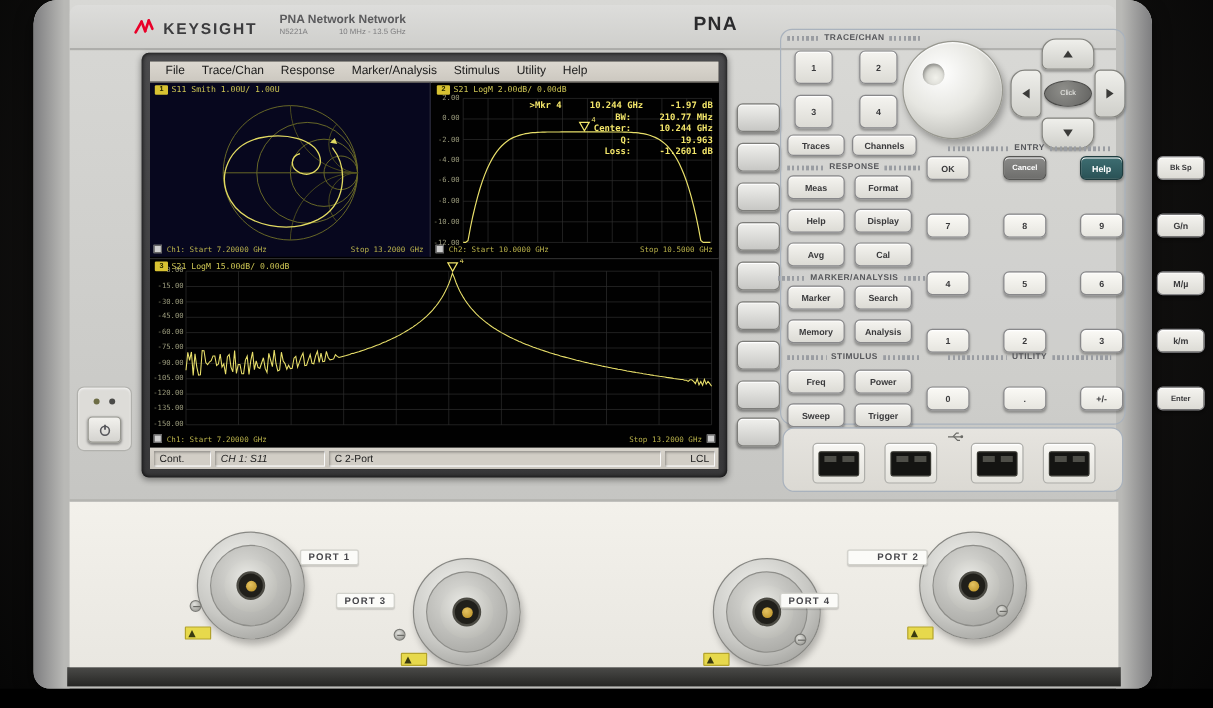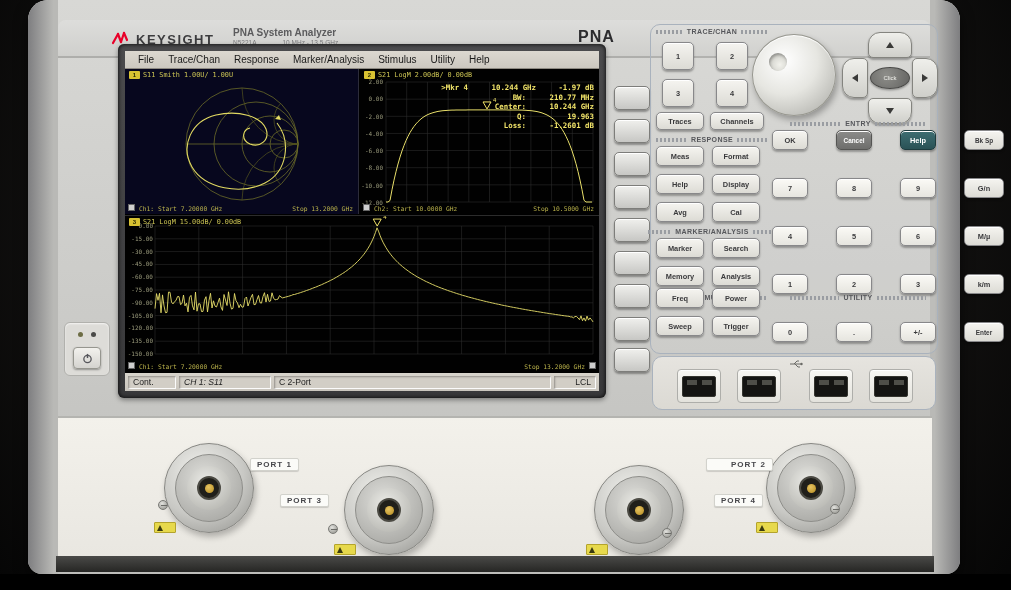--- a/index.html
+++ b/index.html
@@ -8,21 +8,21 @@
   .base-strip{position:absolute;left:0;bottom:0;width:1011px;height:16px;background:#000;}
 
   
   .chassis{position:absolute;left:28px;top:0;width:932px;height:574px;border-radius:20px 20px 14px 14px;background:linear-gradient(180deg,#d8d8d5 0%,#cbcbc8 55%,#bdbdba 100%);box-shadow:0 6px 14px rgba(0,0,0,.6);}
   .bumper{position:absolute;top:0;width:30px;height:574px;}
   .bumper.left{left:28px;border-radius:20px 0 0 14px;background:linear-gradient(90deg,#7e7e80,#b9b9b6 85%);}
   .bumper.right{left:930px;border-radius:0 20px 14px 0;background:linear-gradient(270deg,#7e7e80,#b9b9b6 85%);}
   .chassis-base{position:absolute;left:56px;top:556px;width:878px;height:16px;background:linear-gradient(180deg,#4a4a48,#262624);}
 
   
-  .header-strip{position:absolute;left:58px;top:20px;width:872px;height:38px;background:linear-gradient(180deg,#dddddb,#cfcfcc);border-bottom:2px solid #aeaeab;border-radius:8px 8px 0 0;padding-left:14px;}
+  .header-strip{position:absolute;left:58px;top:4px;width:872px;height:38px;background:linear-gradient(180deg,#dddddb,#cfcfcc);border-bottom:2px solid #aeaeab;border-radius:8px 8px 0 0;padding-left:14px;}
   .brand{position:absolute;left:52px;top:9px;display:flex;align-items:center;gap:6px;}
   .brand-name{font-size:13px;font-weight:bold;letter-spacing:1.5px;color:#3c3c3e;}
   .product{position:absolute;left:175px;top:7px;}
   .product-name{font-size:10px;font-weight:bold;color:#5b5b5d;}
   .product-sub{font-size:6.5px;color:#7c7c7e;margin-top:1px;display:flex;gap:26px;}
   .pna-badge{position:absolute;left:520px;top:8px;font-size:16px;font-weight:bold;letter-spacing:1px;color:#2b2b2d;}
 
   
   .power-mod{position:absolute;left:64px;top:322px;width:46px;height:54px;background:#dddcd8;border:1px solid #b1b1ad;border-radius:6px;box-shadow:inset 0 1px 2px rgba(255,255,255,.7);}
   .led{position:absolute;top:9px;width:5px;height:5px;border-radius:50%;}
@@ -66,21 +66,21 @@
   .sec-hdr{position:absolute;display:flex;align-items:center;gap:4px;font-size:7px;font-weight:bold;color:#56575b;letter-spacing:.4px;justify-content:center;}
   .sec-hdr .hash{height:4px;flex:1;background:repeating-linear-gradient(90deg,#9a9da2 0 2px,transparent 2px 4px);}
   
   .btn-grid{position:absolute;display:grid;}
   .g-tracechan{left:662px;top:42px;grid-template-columns:32px 32px;grid-auto-rows:28px;column-gap:22px;row-gap:9px;}
   .g-tracechan button{border-radius:50%;background:radial-gradient(circle at 35% 30%,#6e6e6c,#3c3c3a);color:#e4e4e2;border:1px solid #2c2c2a;font-size:8.5px;box-shadow:0 2px 2px rgba(0,0,0,.4);}
   .g-tcpills{left:656px;top:112px;grid-template-columns:48px 54px;grid-auto-rows:18px;column-gap:6px;}
   .g-tcpills button{border-radius:5px;background:linear-gradient(180deg,#5a5a58,#403f3d);color:#eceae6;border:1px solid #2e2e2c;font-size:6.8px;box-shadow:0 1.5px 2px rgba(0,0,0,.4);}
   .g-response{left:656px;top:146px;grid-template-columns:48px 48px;grid-auto-rows:20px;column-gap:8px;row-gap:8px;}
   .g-marker{left:656px;top:238px;grid-template-columns:48px 48px;grid-auto-rows:20px;column-gap:8px;row-gap:8px;}
-  .g-stimulus{left:656px;top:288px;grid-template-columns:48px 48px;grid-auto-rows:20px;column-gap:8px;row-gap:8px;}
+  .g-stimulus{left:656px;top:308px;grid-template-columns:48px 48px;grid-auto-rows:20px;column-gap:8px;row-gap:8px;}
   .g-utility{left:774px;top:304px;grid-template-columns:48px 48px 48px;grid-auto-rows:20px;column-gap:8px;row-gap:8px;}
   .g-entry{left:772px;top:130px;grid-template-columns:36px 36px 36px 40px;grid-auto-rows:20px;column-gap:4px;row-gap:8px;gap:28px;}
   .btn-grid button{border-radius:5px;background:linear-gradient(180deg,#f5f4f0,#dcdbd5);border:1px solid #88888a;box-shadow:0 1.5px 2px rgba(0,0,0,.3), inset 0 1px 0 #fff;font-size:7.4px;font-weight:bold;color:#3a3a3c;font-family:"Liberation Sans",sans-serif;padding:0;}
   .btn-grid button.num{background:linear-gradient(180deg,#fbfaf6,#e6e5df);}
   .btn-grid button.dark{background:linear-gradient(180deg,#8b8b89,#6e6e6c);color:#fff;border-color:#555553;}
   .btn-grid button.teal{background:linear-gradient(180deg,#3e6e72,#2a5256);color:#fff;border-color:#1e3c3f;}
   .btn-grid button.green{background:linear-gradient(180deg,#93a87e,#74895f);color:#20301a;border-color:#566b42;}
   .btn-grid button.small{font-size:6.4px;}
 
   
@@ -134,21 +134,21 @@
         <g stroke="#e90029" stroke-width="2.2" stroke-linecap="round">
           <path d="M3 14 L8 5"></path>
             <path d="M8 5 L11 13"></path>
             <path d="M11 13 L14 4"></path>
             <path d="M14 4 L17 11"></path>
         </g>
       </svg>
       <span class="brand-name">KEYSIGHT</span>
     </div>
     <div class="product">
-      <div class="product-name">PNA System Analyzer</div>
+      <div class="product-name">PNA Network Network</div>
       <div class="product-sub">
         <span>N5221A</span>
         <span>10 MHz - 13.5 GHz</span>
       </div>
     </div>
     <div class="pna-badge">PNA</div>
   </div>
 
   <div class="power-mod">
     <div class="led l1"></div>
@@ -519,21 +519,21 @@
         <div class="pin" style="background:radial-gradient(circle at 40% 35%,#e6c462,#b68c20)"></div>
     </div>
     <div class="conn" style="left:708px;top:25px;">
       <div class="nut"></div>
         <div class="barrel"></div>
         <div class="bore"></div>
         <div class="pin" style="background:radial-gradient(circle at 40% 35%,#e6c462,#b68c20)"></div>
     </div>
     <div class="port-label" style="left:192px;top:40px;">PORT 1</div>
     <div class="port-label" style="left:222px;top:76px;">PORT 3</div>
-    <div class="port-label" style="left:656px;top:76px;text-align:right;">PORT 4</div>
+    <div class="port-label" style="left:592px;top:76px;text-align:right;">PORT 4</div>
     <div class="port-label" style="left:648px;top:40px;padding-left:24px;">PORT 2</div>
     <div class="sticker" style="left:96px;top:104px;"></div>
     <div class="sticker" style="left:276px;top:126px;"></div>
     <div class="sticker" style="left:528px;top:126px;"></div>
     <div class="sticker" style="left:698px;top:104px;"></div>
     <div class="screw" style="left:100px;top:82px;"></div>
     <div class="screw" style="left:270px;top:106px;"></div>
     <div class="screw" style="left:604px;top:110px;"></div>
     <div class="screw" style="left:772px;top:86px;"></div>
   </div>

